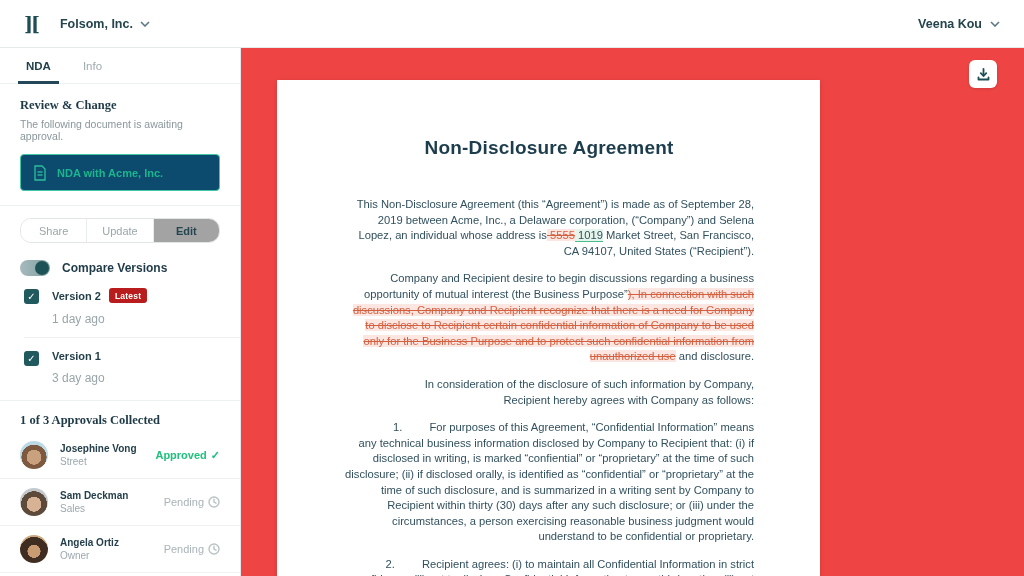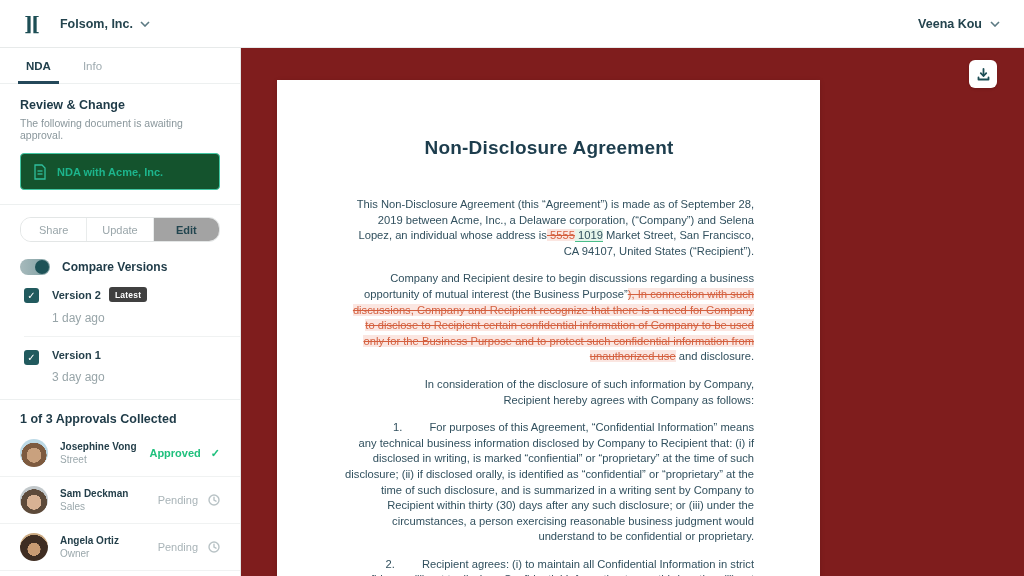--- a/index.html
+++ b/index.html
@@ -21,34 +21,34 @@
     font-size:12.5px; color:#9fabb0; cursor:pointer; }
   .nav-tab.active { color:#22414d; font-weight:bold; }
   .nav-tab.active::after { content:""; position:absolute; left:10px; right:10px; bottom:0;
     height:3px; background:#1fc07d; border-radius:2px 2px 0 0; }
   .header-right { margin-left:auto; display:flex; align-items:center; gap:8px;
     font-size:12.5px; font-weight:bold; color:#24444e; cursor:pointer; }
 
   
   .content { display:flex; height:528px; }
   .sidebar { width:241px; background:#fff; border-right:1px solid #e4e7e7; overflow:hidden; }
-  .main { position:relative; flex:1; background:#7f1d1d; }
+  .main { position:relative; flex:1; background:#ef4444; }
 
   
   .side-tabs { display:flex; height:36px; border-bottom:1px solid #edf0f0; padding:0 10px; }
   .side-tab { position:relative; display:flex; align-items:center; padding:0 16px;
     font-size:11.5px; color:#9fabb0; cursor:pointer; }
   .side-tab.active { color:#22414d; font-weight:bold; }
   .side-tab.active::after { content:""; position:absolute; left:8px; right:8px; bottom:-1px;
     height:3px; background:#24485a; }
   .side-section { padding:14px 20px 0 20px; }
-  .side-h { font-size:12.5px; font-weight:bold; color:#1e3a47; }
+  .side-h { font-size:12.5px; font-weight:bold; color:#1e3a47;font-family:Liberation Serif, serif; }
   .side-sub { font-size:10.5px; color:#8a979c; margin-top:5px; }
   .doc-card { display:flex; align-items:center; gap:10px; margin-top:12px; height:37px;
-    border:1px solid #42c7a4; border-radius:4px; padding:0 12px; cursor:pointer; background:#14532d; }
+    border:1px solid #42c7a4; border-radius:4px; padding:0 12px; cursor:pointer; background:#0c4a6e; }
   .doc-card-label { font-size:11px; font-weight:bold; color:#1db58d; }
   .divider { height:1px; background:#edf0f0; margin-top:14px; }
 
   .seg-control { display:flex; margin:12px 20px 0 20px; border:1px solid #e3e6e6;
     border-radius:11px; overflow:hidden; height:25px; }
   .seg-btn { flex:1; display:flex; align-items:center; justify-content:center;
     background:#fff; border:none; border-right:1px solid #e9ecec; font-size:11px;
     color:#9aa6aa; cursor:pointer; font-family:inherit; }
   .seg-btn:last-child { border-right:none; }
   .seg-btn.active { background:#a3a3a3; color:#22454f; font-weight:bold; }
@@ -59,33 +59,33 @@
   .toggle-knob { position:absolute; right:1px; top:1px; width:14px; height:14px;
     border-radius:50%; background:#1d5257; }
   .toggle-label { font-size:12px; font-weight:bold; color:#1e3a47; }
 
   .version-row { display:flex; align-items:flex-start; gap:13px; padding:12px 20px 11px 24px; }
   .version-row + .v-div { height:1px; background:#f0f2f2; margin-left:24px; }
   .checkbox { width:15px; height:15px; border-radius:3px; background:#215a5e; color:#fff;
     font-size:10px; line-height:15px; text-align:center; flex:none; margin-top:1px; cursor:pointer; }
   .v-name-row { display:flex; align-items:center; gap:8px; }
   .v-name { font-size:11px; font-weight:bold; color:#243f4a; }
-  .badge { background:#404040; color:#fff; font-size:8.5px; font-weight:bold;
+  .badge { background:#b91c1c; color:#fff; font-size:8.5px; font-weight:bold;
     padding:2.5px 6px; border-radius:3px; letter-spacing:.2px; }
   .v-time { font-size:12px; color:#98a5a9; margin-top:9px; }
 
   .approver-row { display:flex; align-items:center; padding:9px 20px; border-bottom:1px solid #f0f2f2; }
   .approver-row:last-of-type { border-bottom:none; }
   .avatar { width:28px; height:28px; border-radius:50%; flex:none; margin-right:12px; }
   .av-1 { background:radial-gradient(circle at 50% 58%, #c9a17e 0 34%, #7d5a3f 35% 58%, #bcd9e6 59%); }
   .av-2 { background:radial-gradient(circle at 50% 58%, #d8b294 0 34%, #5d4a3a 35% 60%, #c2c8cb 61%); }
   .av-3 { background:radial-gradient(circle at 50% 58%, #c99b72 0 30%, #3f2d22 31% 66%, #caa87f 67%); }
   .ap-name { font-size:10px; font-weight:bold; color:#243f4a; }
   .ap-role { font-size:10px; color:#9ba8ac; margin-top:2px; }
-  .ap-status { margin-left:auto; display:flex; align-items:center; gap:10px; font-size:11px; }
+  .ap-status { margin-left:auto; display:flex; align-items:center; gap:4px; font-size:11px; }
   .st-approved { color:#1fc07d; font-weight:bold; }
   .st-pending { color:#a9b4b8; }
   .clock { width:12px; height:12px; }
   .clock circle { fill:none; stroke:#b9c3c6; stroke-width:1.4; }
   .clock path { fill:none; stroke:#b9c3c6; stroke-width:1.4; stroke-linecap:round; }
 
   
   .download-btn { position:absolute; top:12px; right:27px; width:28px; height:28px;
     background:#fff; border:none; border-radius:6px; box-shadow:0 1px 3px rgba(0,0,0,.14);
     display:flex; align-items:center; justify-content:center; cursor:pointer; }

